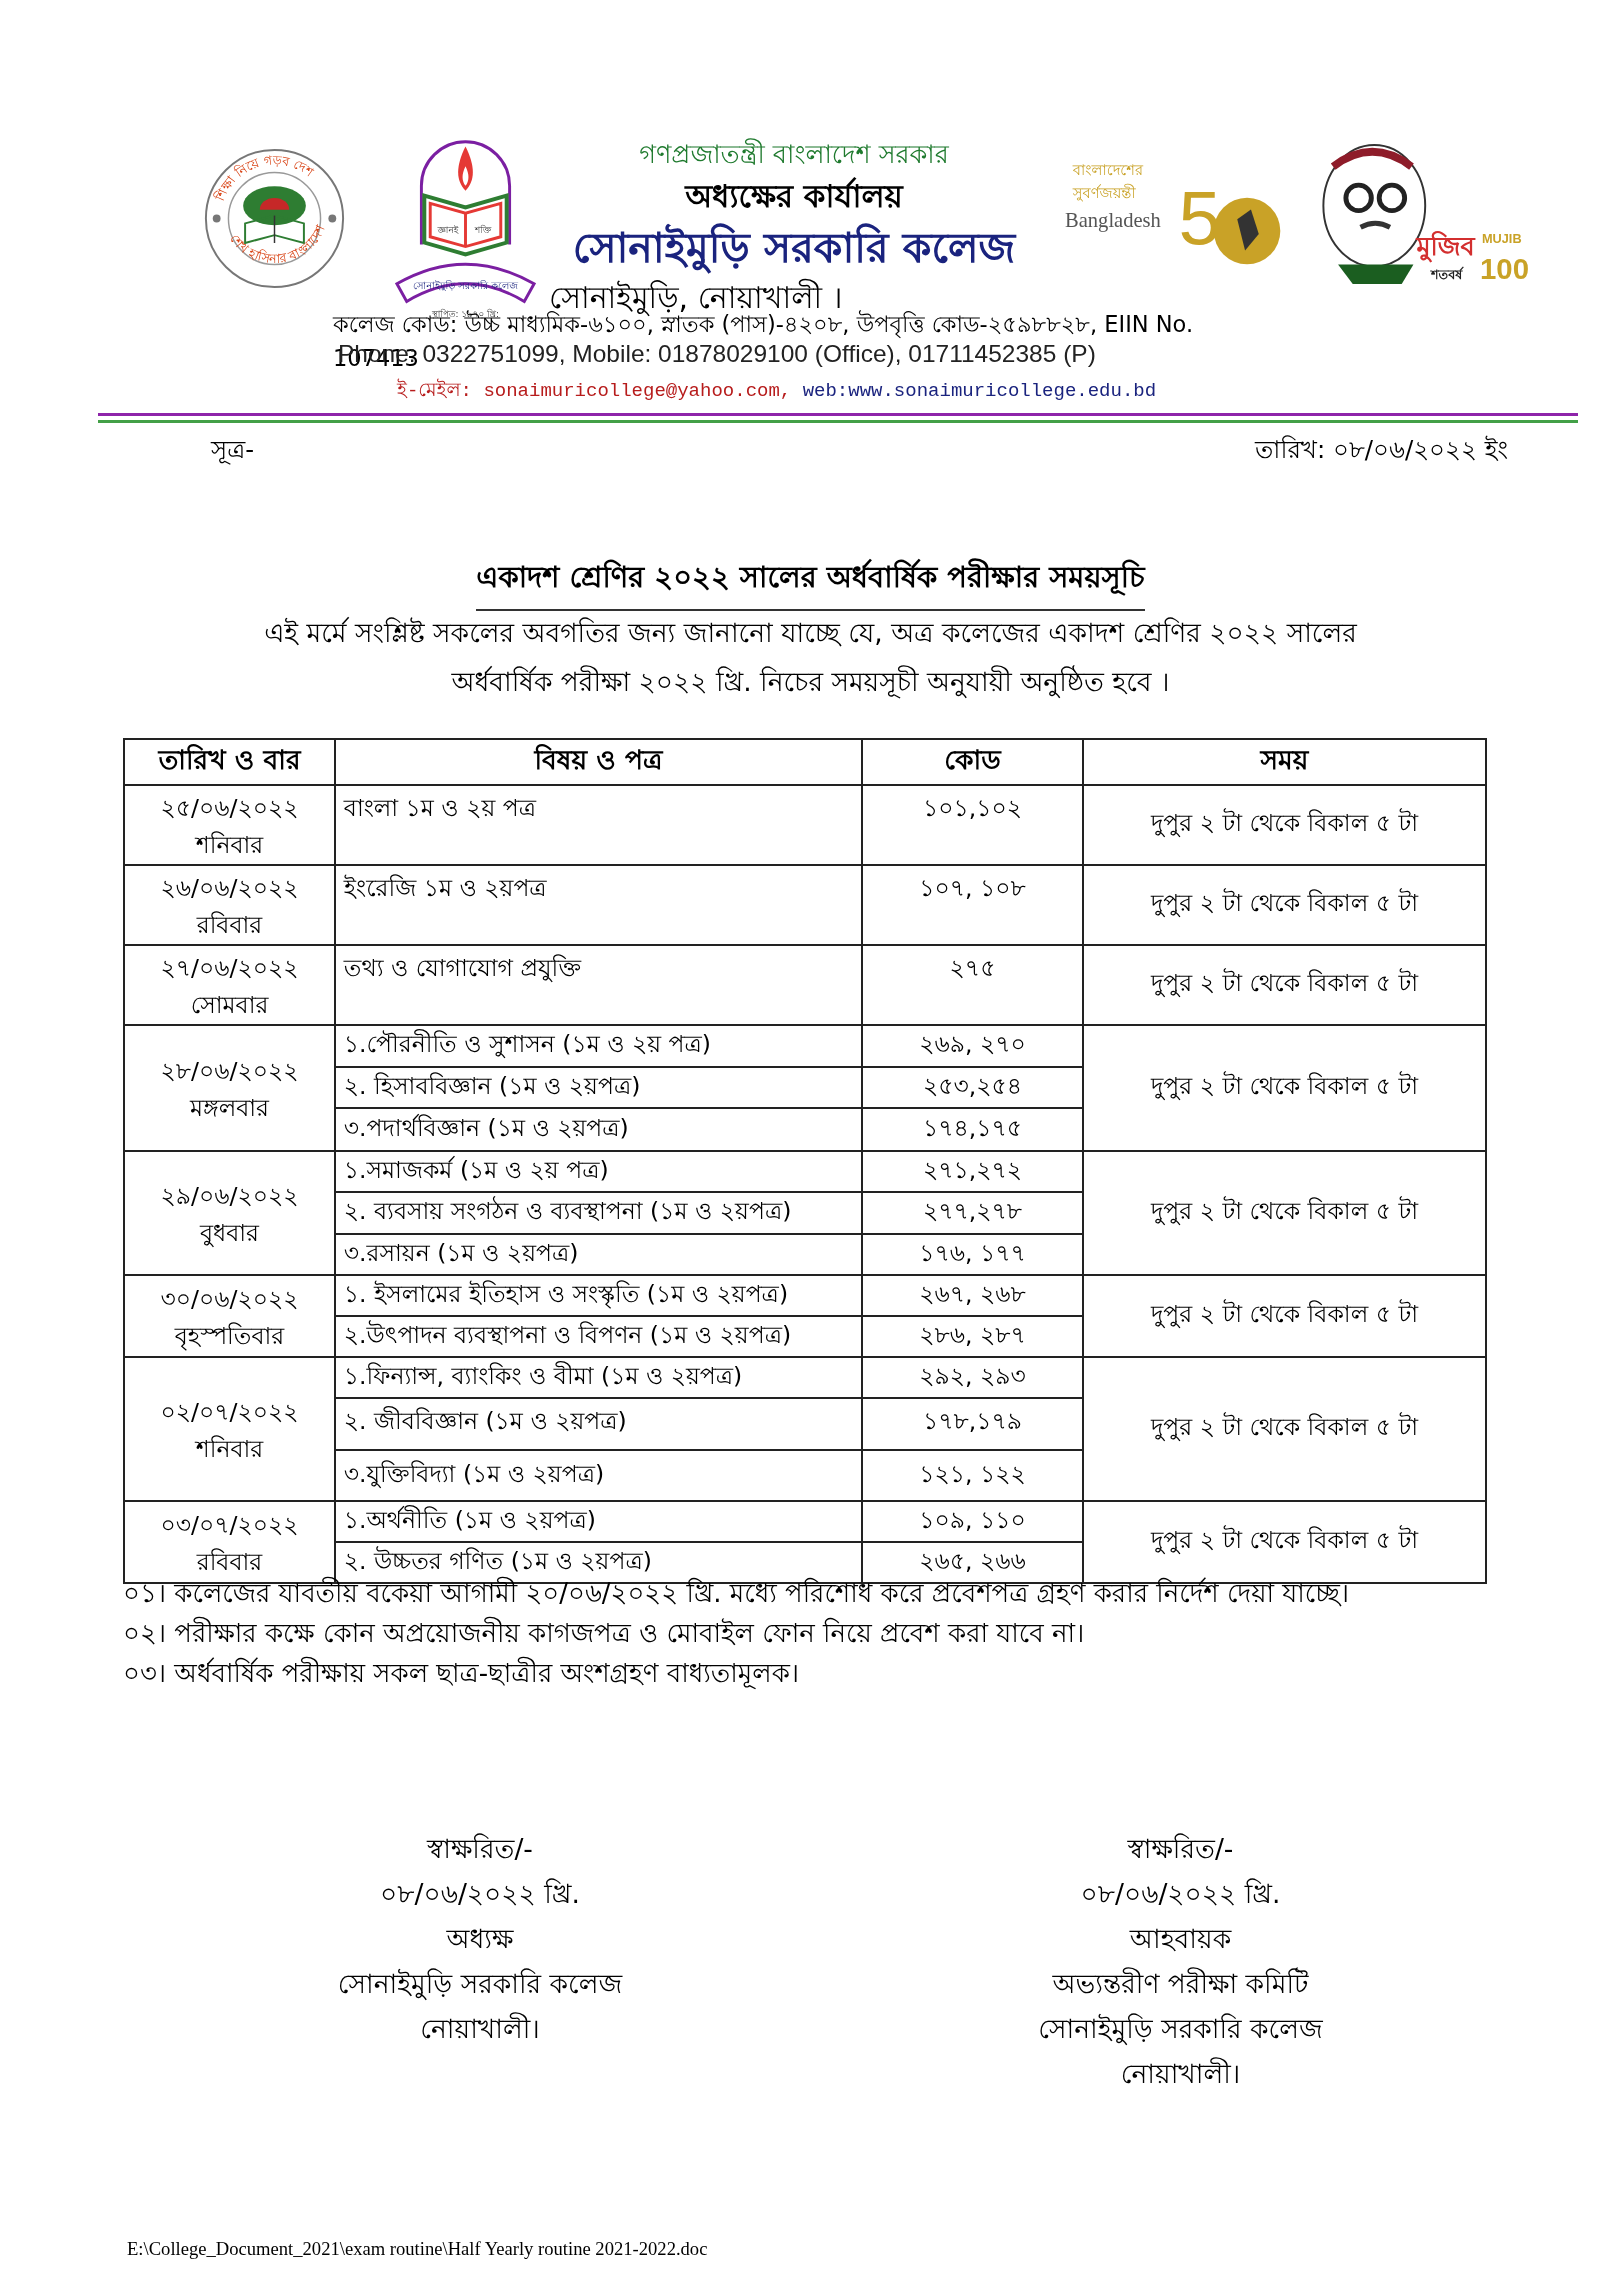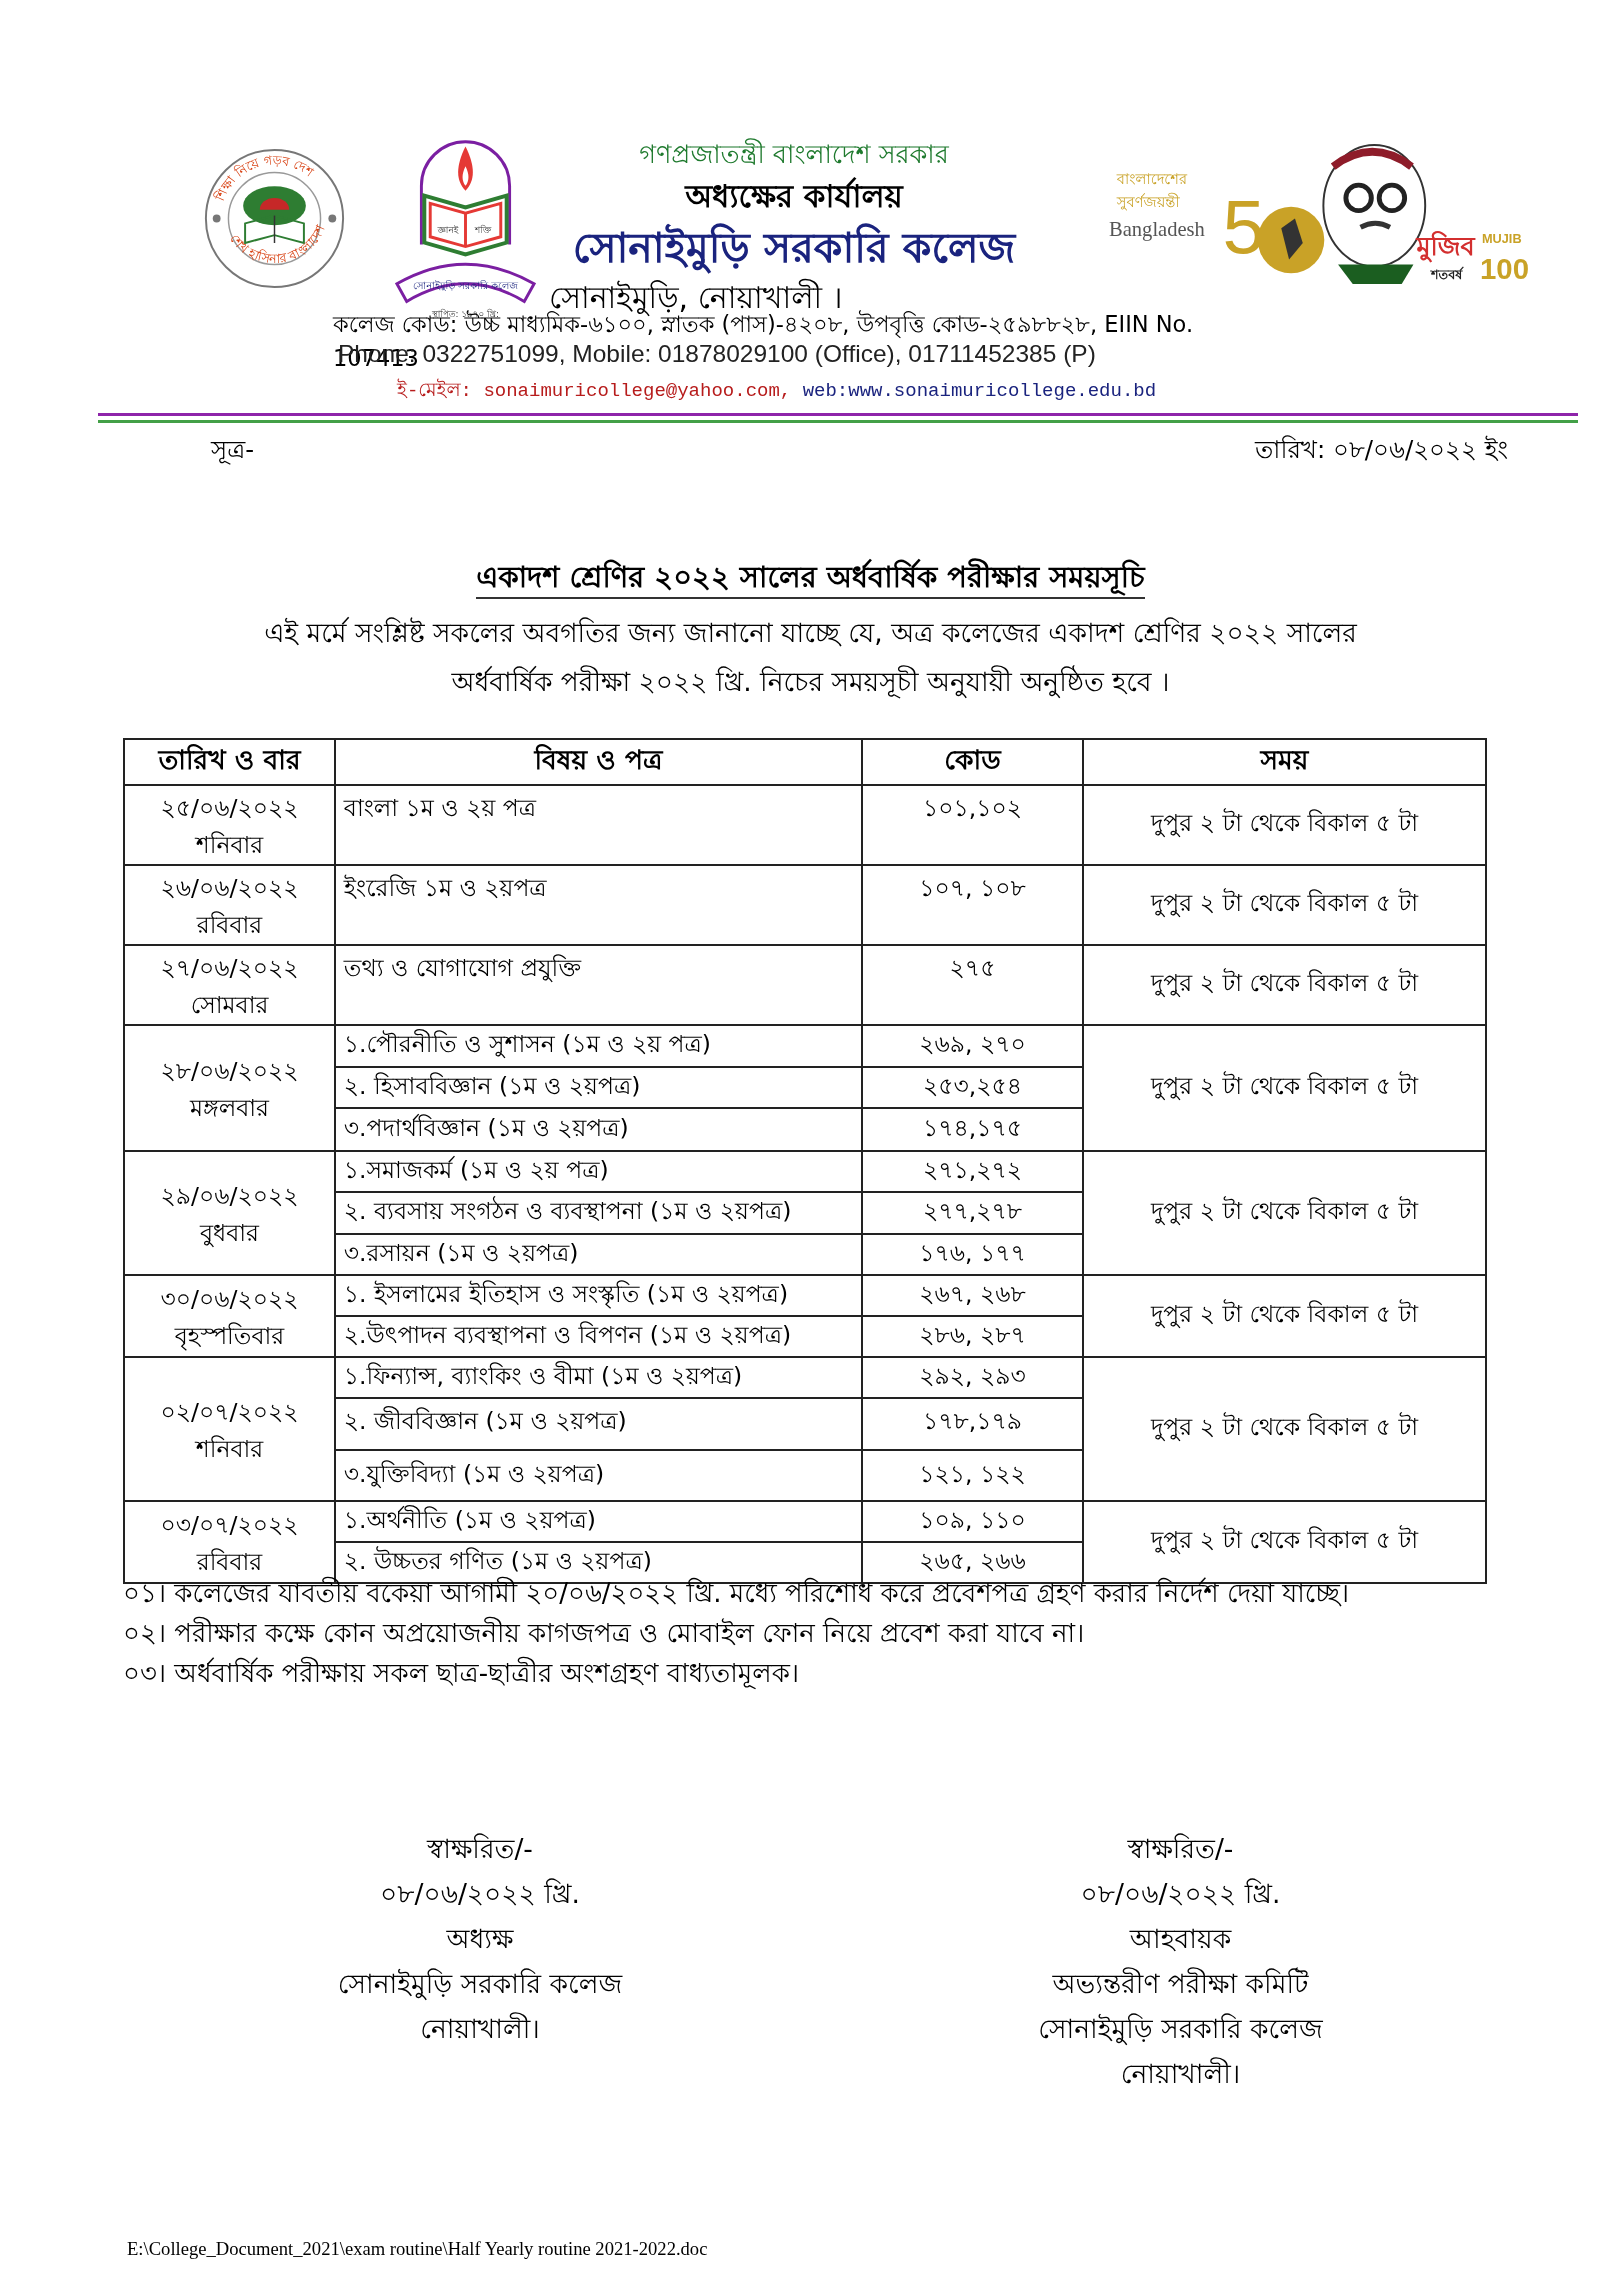--- a/index.html
+++ b/index.html
@@ -3,41 +3,41 @@
 <meta charset="utf-8">
 <style>
   html, body { margin: 0; padding: 0; background: #ffffff; }
   body { width: 1621px; height: 2293px; position: relative; overflow: hidden;
          font-family: "DejaVu Sans", sans-serif; color: #000; }
   .abs { position: absolute; }
 
   
   .logo-left { left: 201px; top: 145px; width: 147px; height: 147px; }
   .logo-college { left: 387px; top: 127px; width: 157px; height: 196px; }
-  .logo-50 { left: 1063px; top: 150px; width: 235px; height: 137px; margin-left: 44px; }
+  .logo-50 { left: 1063px; top: 141px; width: 235px; height: 137px; }
   .logo-mujib { left: 1294px; top: 137px; width: 235px; height: 157px; }
 
   .hdr-gov { left: 549px; top: 135px; width: 490px; text-align: center; color: #1f7a2e; font-size: 25.5px; }
   .hdr-office { left: 549px; top: 172px; width: 490px; text-align: center; font-size: 31px; font-weight: bold; }
   .hdr-college { left: 490px; top: 216px; width: 608px; text-align: center; font-size: 41px; font-weight: bold; color: #1a237e; }
   .hdr-place { left: 549px; top: 274px; width: 490px; font-size: 30px; }
   .hdr-codes { left: 333px; top: 307px; width: 941px; text-align: left; font-size: 22.5px; }
   .hdr-phone { left: 338px; top: 340px; width: 941px; text-align: left; font-size: 24.5px; font-family: "Liberation Sans", sans-serif; color: #222; }
   .hdr-email { left: 397px; top: 375px; width: 882px; font-size: 19px; font-family: Liberation Mono, monospace; }
   .hdr-email .lbl, .hdr-email .em { color: #b71c1c; }
   .hdr-email .web { color: #1a237e; }
 
   .line-purple { left: 98px; top: 413px; width: 1480px; height: 2.9px; background: #8e24aa; }
   .line-green { left: 98px; top: 420px; width: 1480px; height: 2.9px; background: #43a047; }
 
   .ref { left: 211px; top: 431px; font-size: 24.5px; }
   .date { right: 113px; top: 431px; font-size: 24.5px; }
 
   .title { left: 0; width: 1621px; top: 554px; text-align: center; font-size: 29px; font-weight: bold; }
-  .title span { border-bottom: 2px solid #333; padding-bottom: 3px; }
+  .title span { border-bottom: 2px solid #333; padding-bottom: 15px; }
   .intro1 { left: 0; width: 1621px; top: 613px; text-align: center; font-size: 26.5px; }
   .intro2 { left: 0; width: 1621px; top: 662px; text-align: center; font-size: 26.5px; }
 
   
   .tbl { left: 123px; top: 738px; width: 1361px; }
   table { border-collapse: collapse; width: 1361px; table-layout: fixed; }
   td, th { border: 2px solid #222; padding: 0 7.8px; font-size: 23.5px; font-weight: normal; vertical-align: middle; }
   th { font-weight: bold; font-size: 26.5px; height: 43px; text-align: center; }
   .c-date { text-align: center; vertical-align: top; padding-top: 3.9px; line-height: 37px; margin-top: 48px; }
   .c-subj { text-align: left; }

